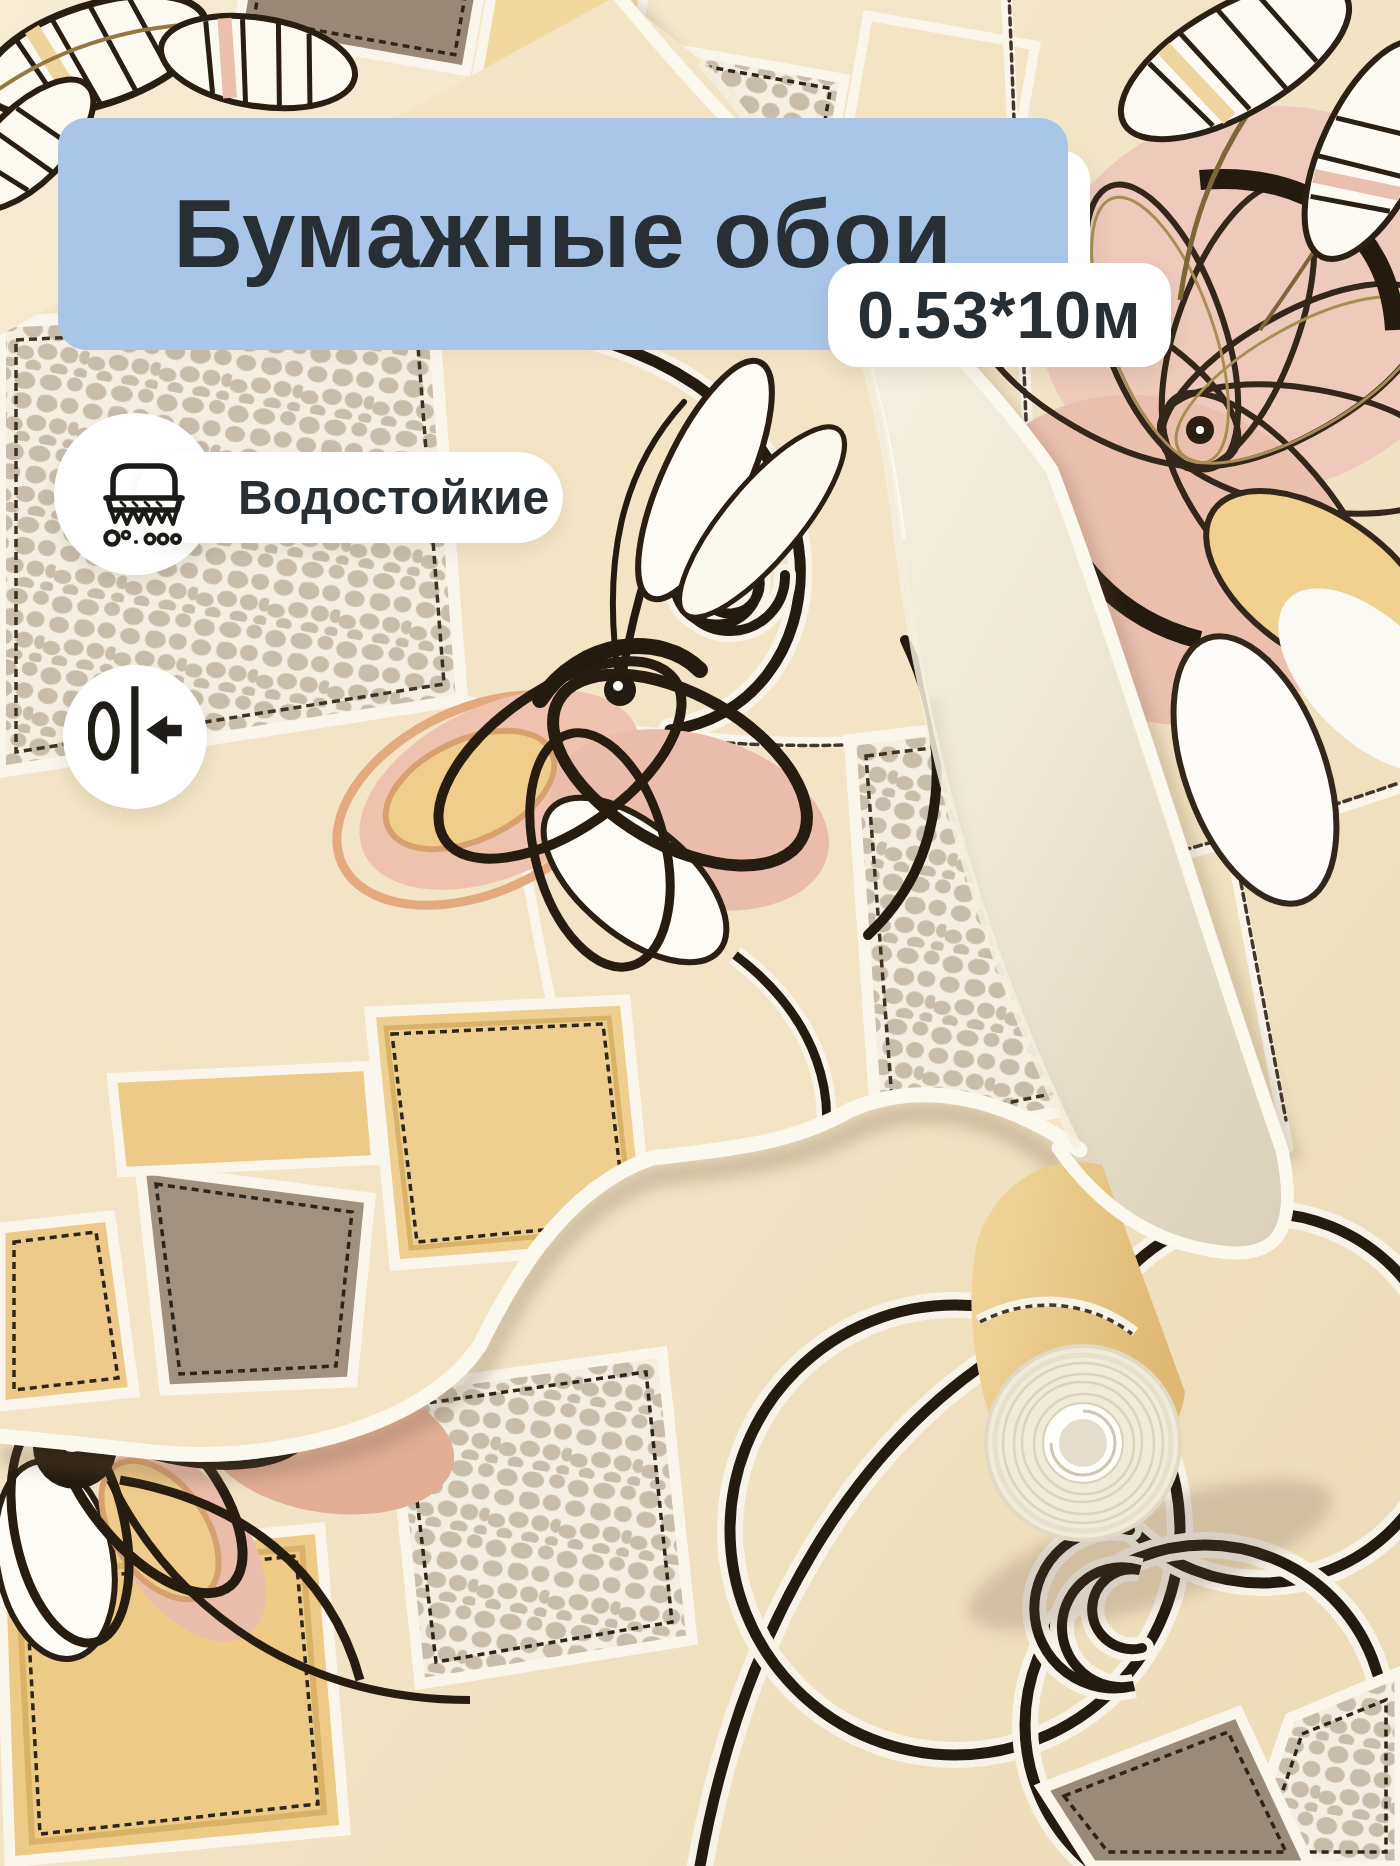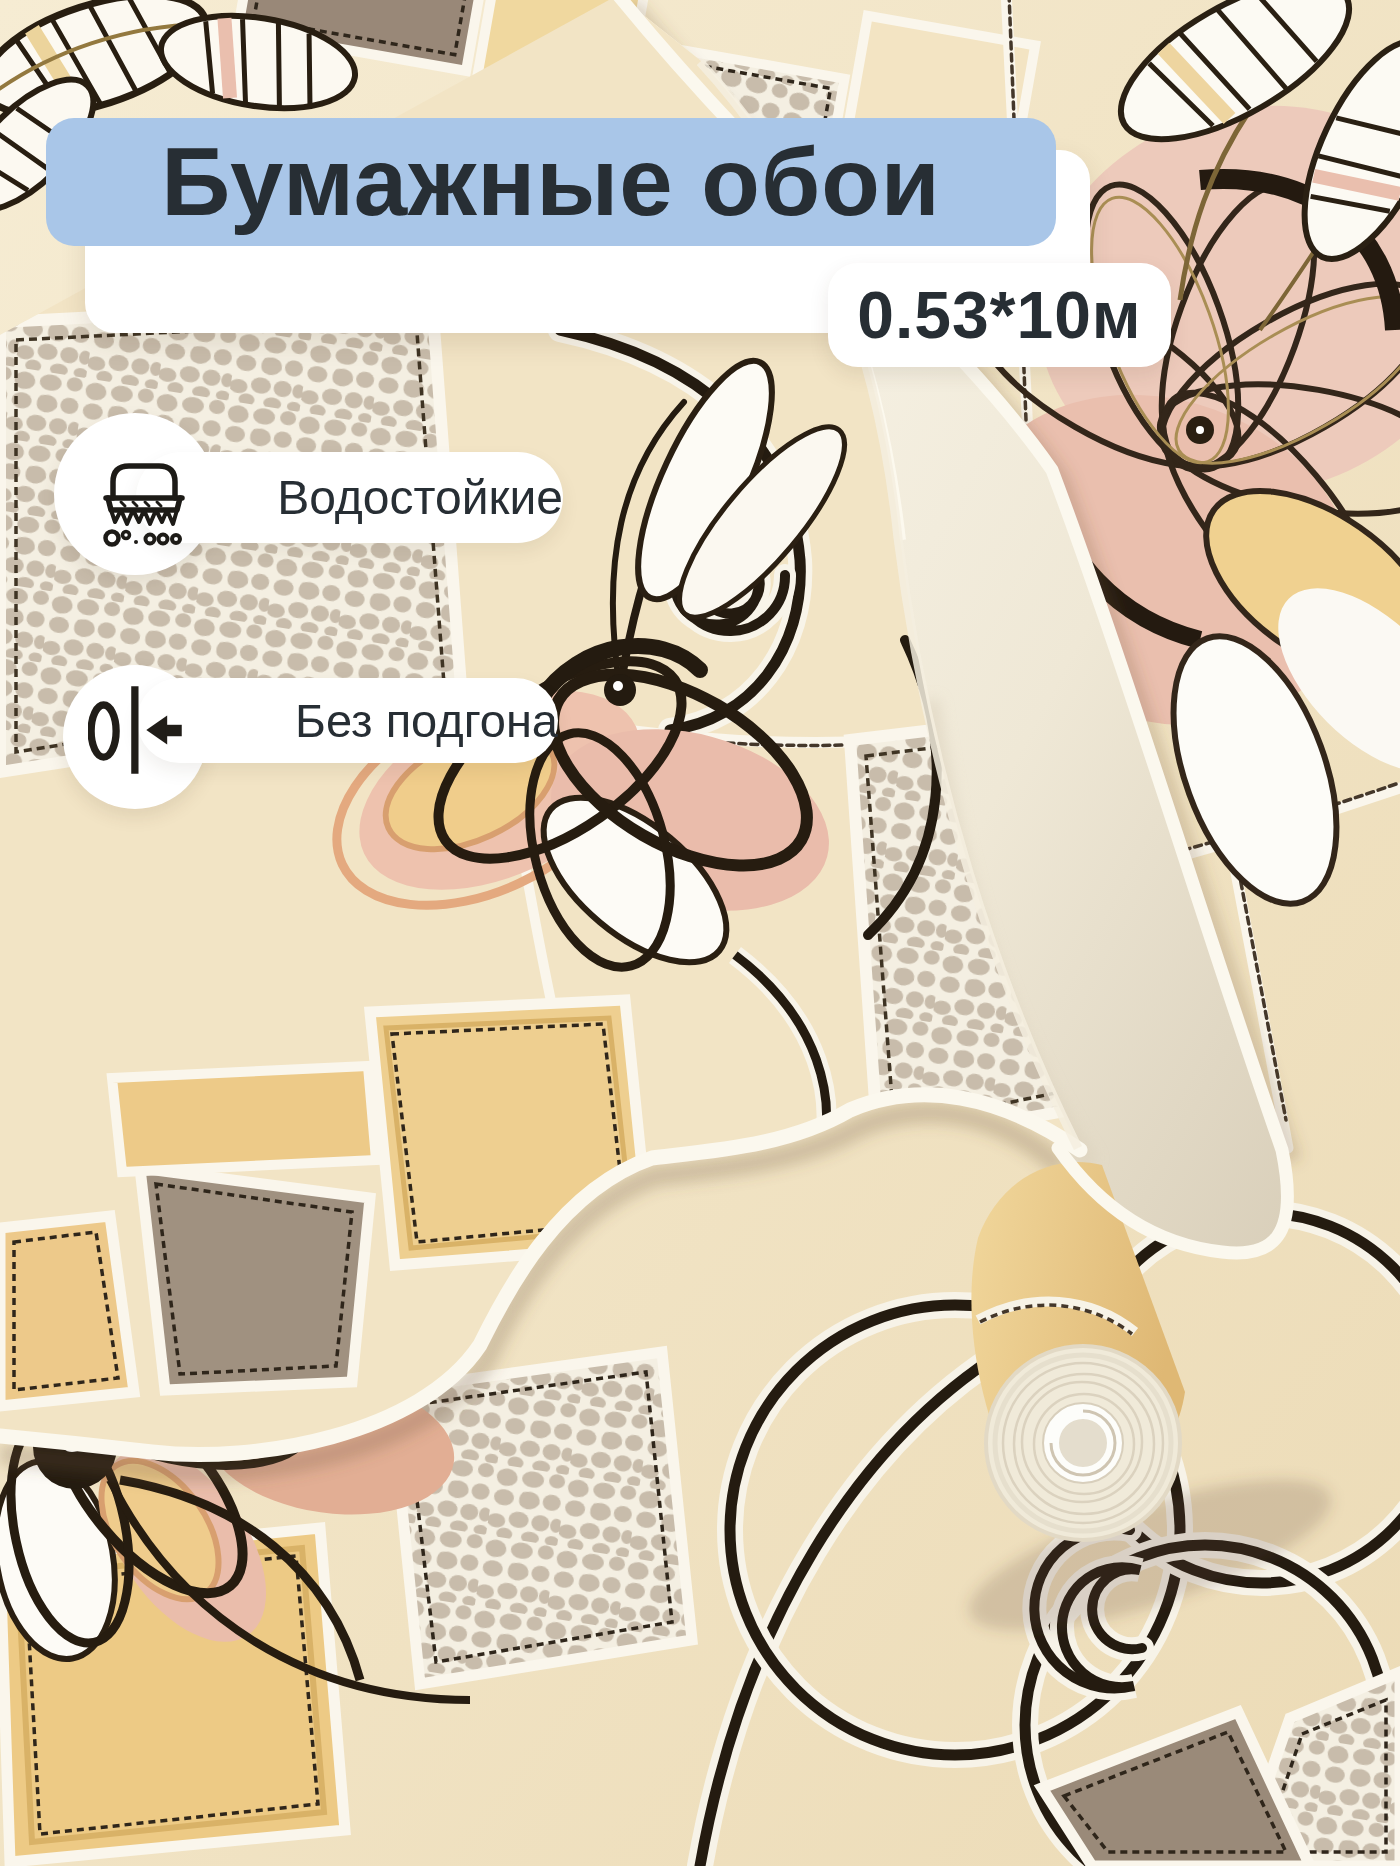--- a/index.html
+++ b/index.html
@@ -9,21 +9,21 @@
     -webkit-font-smoothing:antialiased;
   }
   .photo{position:absolute;left:0;top:0;width:1400px;height:1866px;display:block;}
   .overlay{position:absolute;box-sizing:border-box;}
   .offset-card{
     left:85px;top:150px;width:1005px;height:183px;border-radius:30px;
     background:var(--card-bg,#ffffff);
     box-shadow:0 10px 26px rgba(70,52,28,.12);
   }
   .title-banner{
-    left:46px;top:118px;width:1010px;height:128px;border-radius:28px;
+    left:58px;top:118px;width:1010px;height:232px;border-radius:28px;
     background:var(--banner-bg,#a9c6e8);
     display:flex;align-items:center;justify-content:center;
     color:var(--text-dark,#272e34);
     font-size:96px;font-weight:700;letter-spacing:1px;white-space:nowrap;
   }
   .size-badge{
     left:828px;top:263px;width:343px;height:104px;border-radius:30px;
     background:var(--card-bg,#ffffff);
     display:flex;align-items:center;justify-content:center;
     color:var(--text-dark,#272e34);
@@ -32,23 +32,22 @@
   }
   .pill-circle{
     border-radius:50%;background:var(--card-bg,#ffffff);
     box-shadow:0 8px 18px rgba(70,52,28,.10);
   }
   .pill-circle.c1{left:54px;top:413px;width:162px;height:162px;}
   .pill-circle.c2{left:63px;top:665px;width:144px;height:144px;}
   .pill-body{
     background:var(--card-bg,#ffffff);
     display:flex;align-items:center;
-    color:var(--text-dark,#272e34);font-weight:400;white-space:nowrap;
+    color:var(--text-dark,#272e34);font-weight:700;white-space:nowrap;
     box-shadow:0 8px 18px rgba(70,52,28,.08);
-    justify-content:flex-end;
   }
   .pill-body.b1{left:136px;top:452px;width:427px;height:91px;border-radius:46px;
     font-size:48px;padding-left:102px;}
   .pill-body.b2{left:137px;top:678px;width:421px;height:85px;border-radius:43px;
     font-size:47px;padding-left:100px;}
   .pill-icon{position:absolute;}
   .pill-icon.i1{left:98px;top:458px;}
   .pill-icon.i2{left:88px;top:684px;}
 </style>
 </head>
@@ -341,23 +340,20 @@
       <circle cx="13" cy="80" r="6.5" stroke-width="4.5"></circle>
       <circle cx="27" cy="77" r="3.5" stroke-width="3.5"></circle>
       <circle cx="37" cy="84" r="2" fill="#1d1b17" stroke="none"></circle>
       <circle cx="51" cy="81" r="4.5" stroke-width="4"></circle>
       <circle cx="64" cy="81" r="4.5" stroke-width="4"></circle>
       <circle cx="77" cy="81" r="4" stroke-width="4"></circle>
     </g>
   </svg>
 
   <div class="overlay pill-circle c2"></div>
-  <div class="overlay pill-body b2">
-    <span>Без подгона</span>
-  </div>
   <svg class="overlay pill-icon i2" width="100" height="92" viewBox="0 0 96 88" xmlns="http://www.w3.org/2000/svg">
     <ellipse cx="15" cy="45" rx="12" ry="25" fill="none" stroke="#201d18" stroke-width="7"></ellipse>
     <line x1="45" y1="2" x2="45" y2="86" stroke="#201d18" stroke-width="7"></line>
     <polygon points="56,44 76,30 76,58" fill="#201d18"></polygon>
     <rect x="74" y="39" width="16" height="11" fill="#201d18"></rect>
   </svg>
 
 </div>
 
 </body></html>

